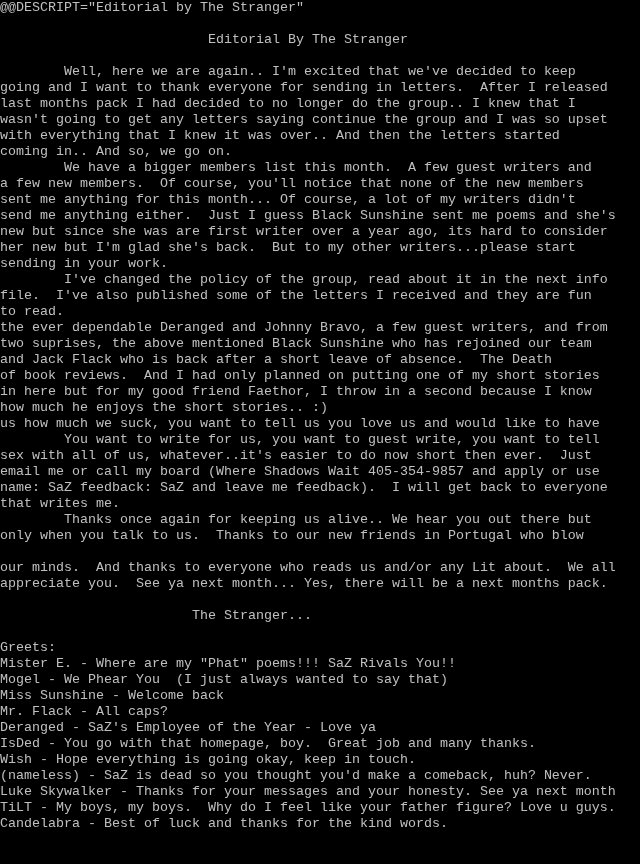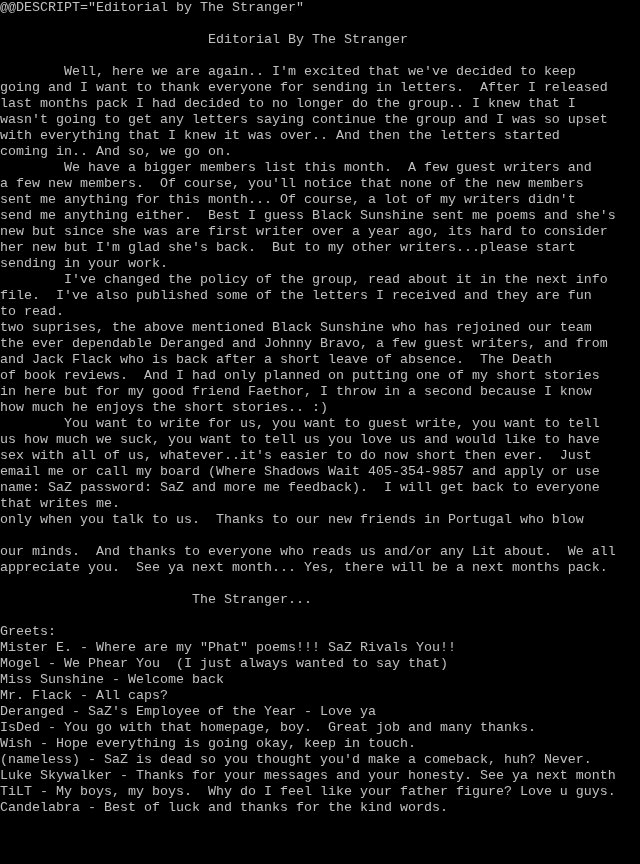--- a/index.html
+++ b/index.html
@@ -35,39 +35,40 @@
   <div class="ln"></div>
   <div class="ln">        Well, here we are again.. I'm excited that we've decided to keep</div>
   <div class="ln">going and I want to thank everyone for sending in letters.  After I released</div>
   <div class="ln">last months pack I had decided to no longer do the group.. I knew that I</div>
   <div class="ln">wasn't going to get any letters saying continue the group and I was so upset</div>
   <div class="ln">with everything that I knew it was over.. And then the letters started</div>
   <div class="ln">coming in.. And so, we go on.</div>
   <div class="ln">        We have a bigger members list this month.  A few guest writers and</div>
   <div class="ln">a few new members.  Of course, you'll notice that none of the new members</div>
   <div class="ln">sent me anything for this month... Of course, a lot of my writers didn't</div>
-  <div class="ln">send me anything either.  Best I guess Black Sunshine sent me poems and she's</div>
+  <div class="ln">send me anything either.  Just I guess Black Sunshine sent me poems and she's</div>
   <div class="ln">new but since she was are first writer over a year ago, its hard to consider</div>
   <div class="ln">her new but I'm glad she's back.  But to my other writers...please start</div>
   <div class="ln">sending in your work.</div>
   <div class="ln">        I've changed the policy of the group, read about it in the next info</div>
   <div class="ln">file.  I've also published some of the letters I received and they are fun</div>
   <div class="ln">to read.</div>
+  <div class="ln">the ever dependable Deranged and Johnny Bravo, a few guest writers, and from</div>
   <div class="ln">two suprises, the above mentioned Black Sunshine who has rejoined our team</div>
-  <div class="ln">the ever dependable Deranged and Johnny Bravo, a few guest writers, and from</div>
   <div class="ln">and Jack Flack who is back after a short leave of absence.  The Death</div>
   <div class="ln">of book reviews.  And I had only planned on putting one of my short stories</div>
   <div class="ln">in here but for my good friend Faethor, I throw in a second because I know</div>
   <div class="ln">how much he enjoys the short stories.. :)</div>
+  <div class="ln">us how much we suck, you want to tell us you love us and would like to have</div>
   <div class="ln">        You want to write for us, you want to guest write, you want to tell</div>
-  <div class="ln">us how much we suck, you want to tell us you love us and would like to have</div>
   <div class="ln">sex with all of us, whatever..it's easier to do now short then ever.  Just</div>
   <div class="ln">email me or call my board (Where Shadows Wait 405-354-9857 and apply or use</div>
-  <div class="ln">name: SaZ password: SaZ and more me feedback).  I will get back to everyone</div>
+  <div class="ln">name: SaZ feedback: SaZ and leave me feedback).  I will get back to everyone</div>
   <div class="ln">that writes me.</div>
+  <div class="ln">        Thanks once again for keeping us alive.. We hear you out there but</div>
   <div class="ln">only when you talk to us.  Thanks to our new friends in Portugal who blow</div>
   <div class="ln"></div>
   <div class="ln">our minds.  And thanks to everyone who reads us and/or any Lit about.  We all</div>
   <div class="ln">appreciate you.  See ya next month... Yes, there will be a next months pack.</div>
   <div class="ln"></div>
   <div class="ln">                        The Stranger...</div>
   <div class="ln"></div>
   <div class="ln">Greets:</div>
   <div class="ln">Mister E. - Where are my "Phat" poems!!! SaZ Rivals You!!</div>
   <div class="ln">Mogel - We Phear You  (I just always wanted to say that)</div>

